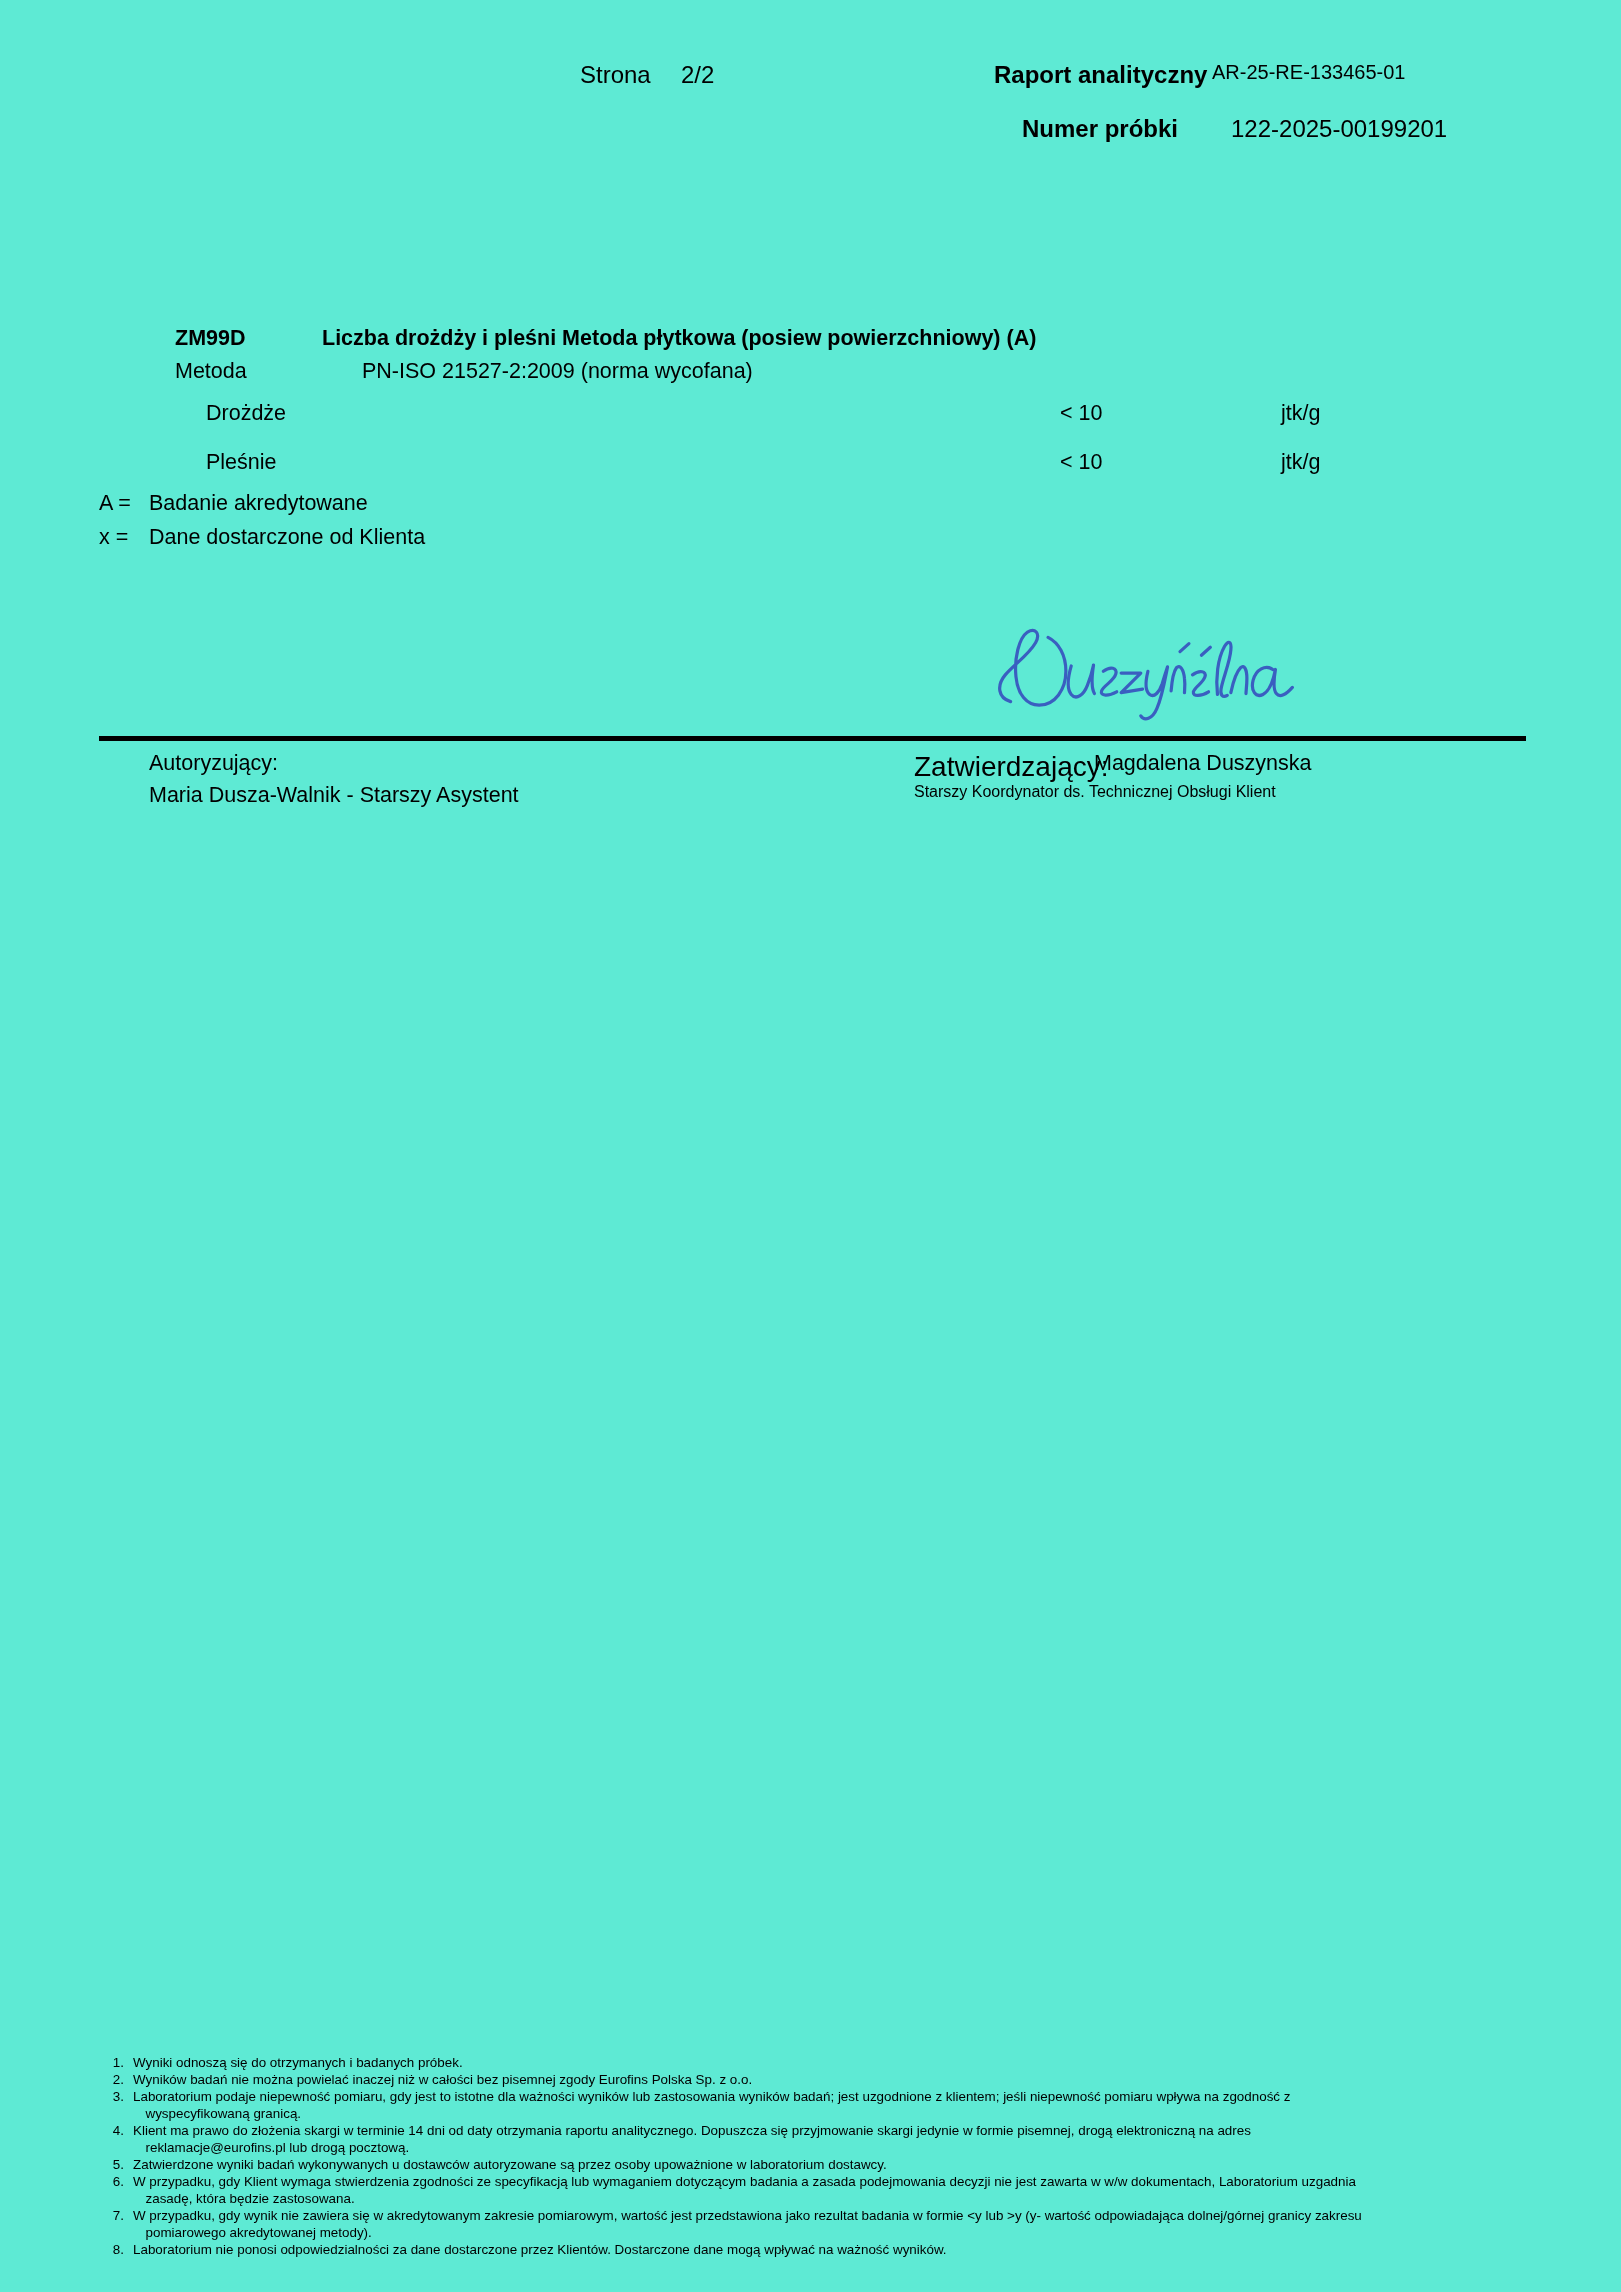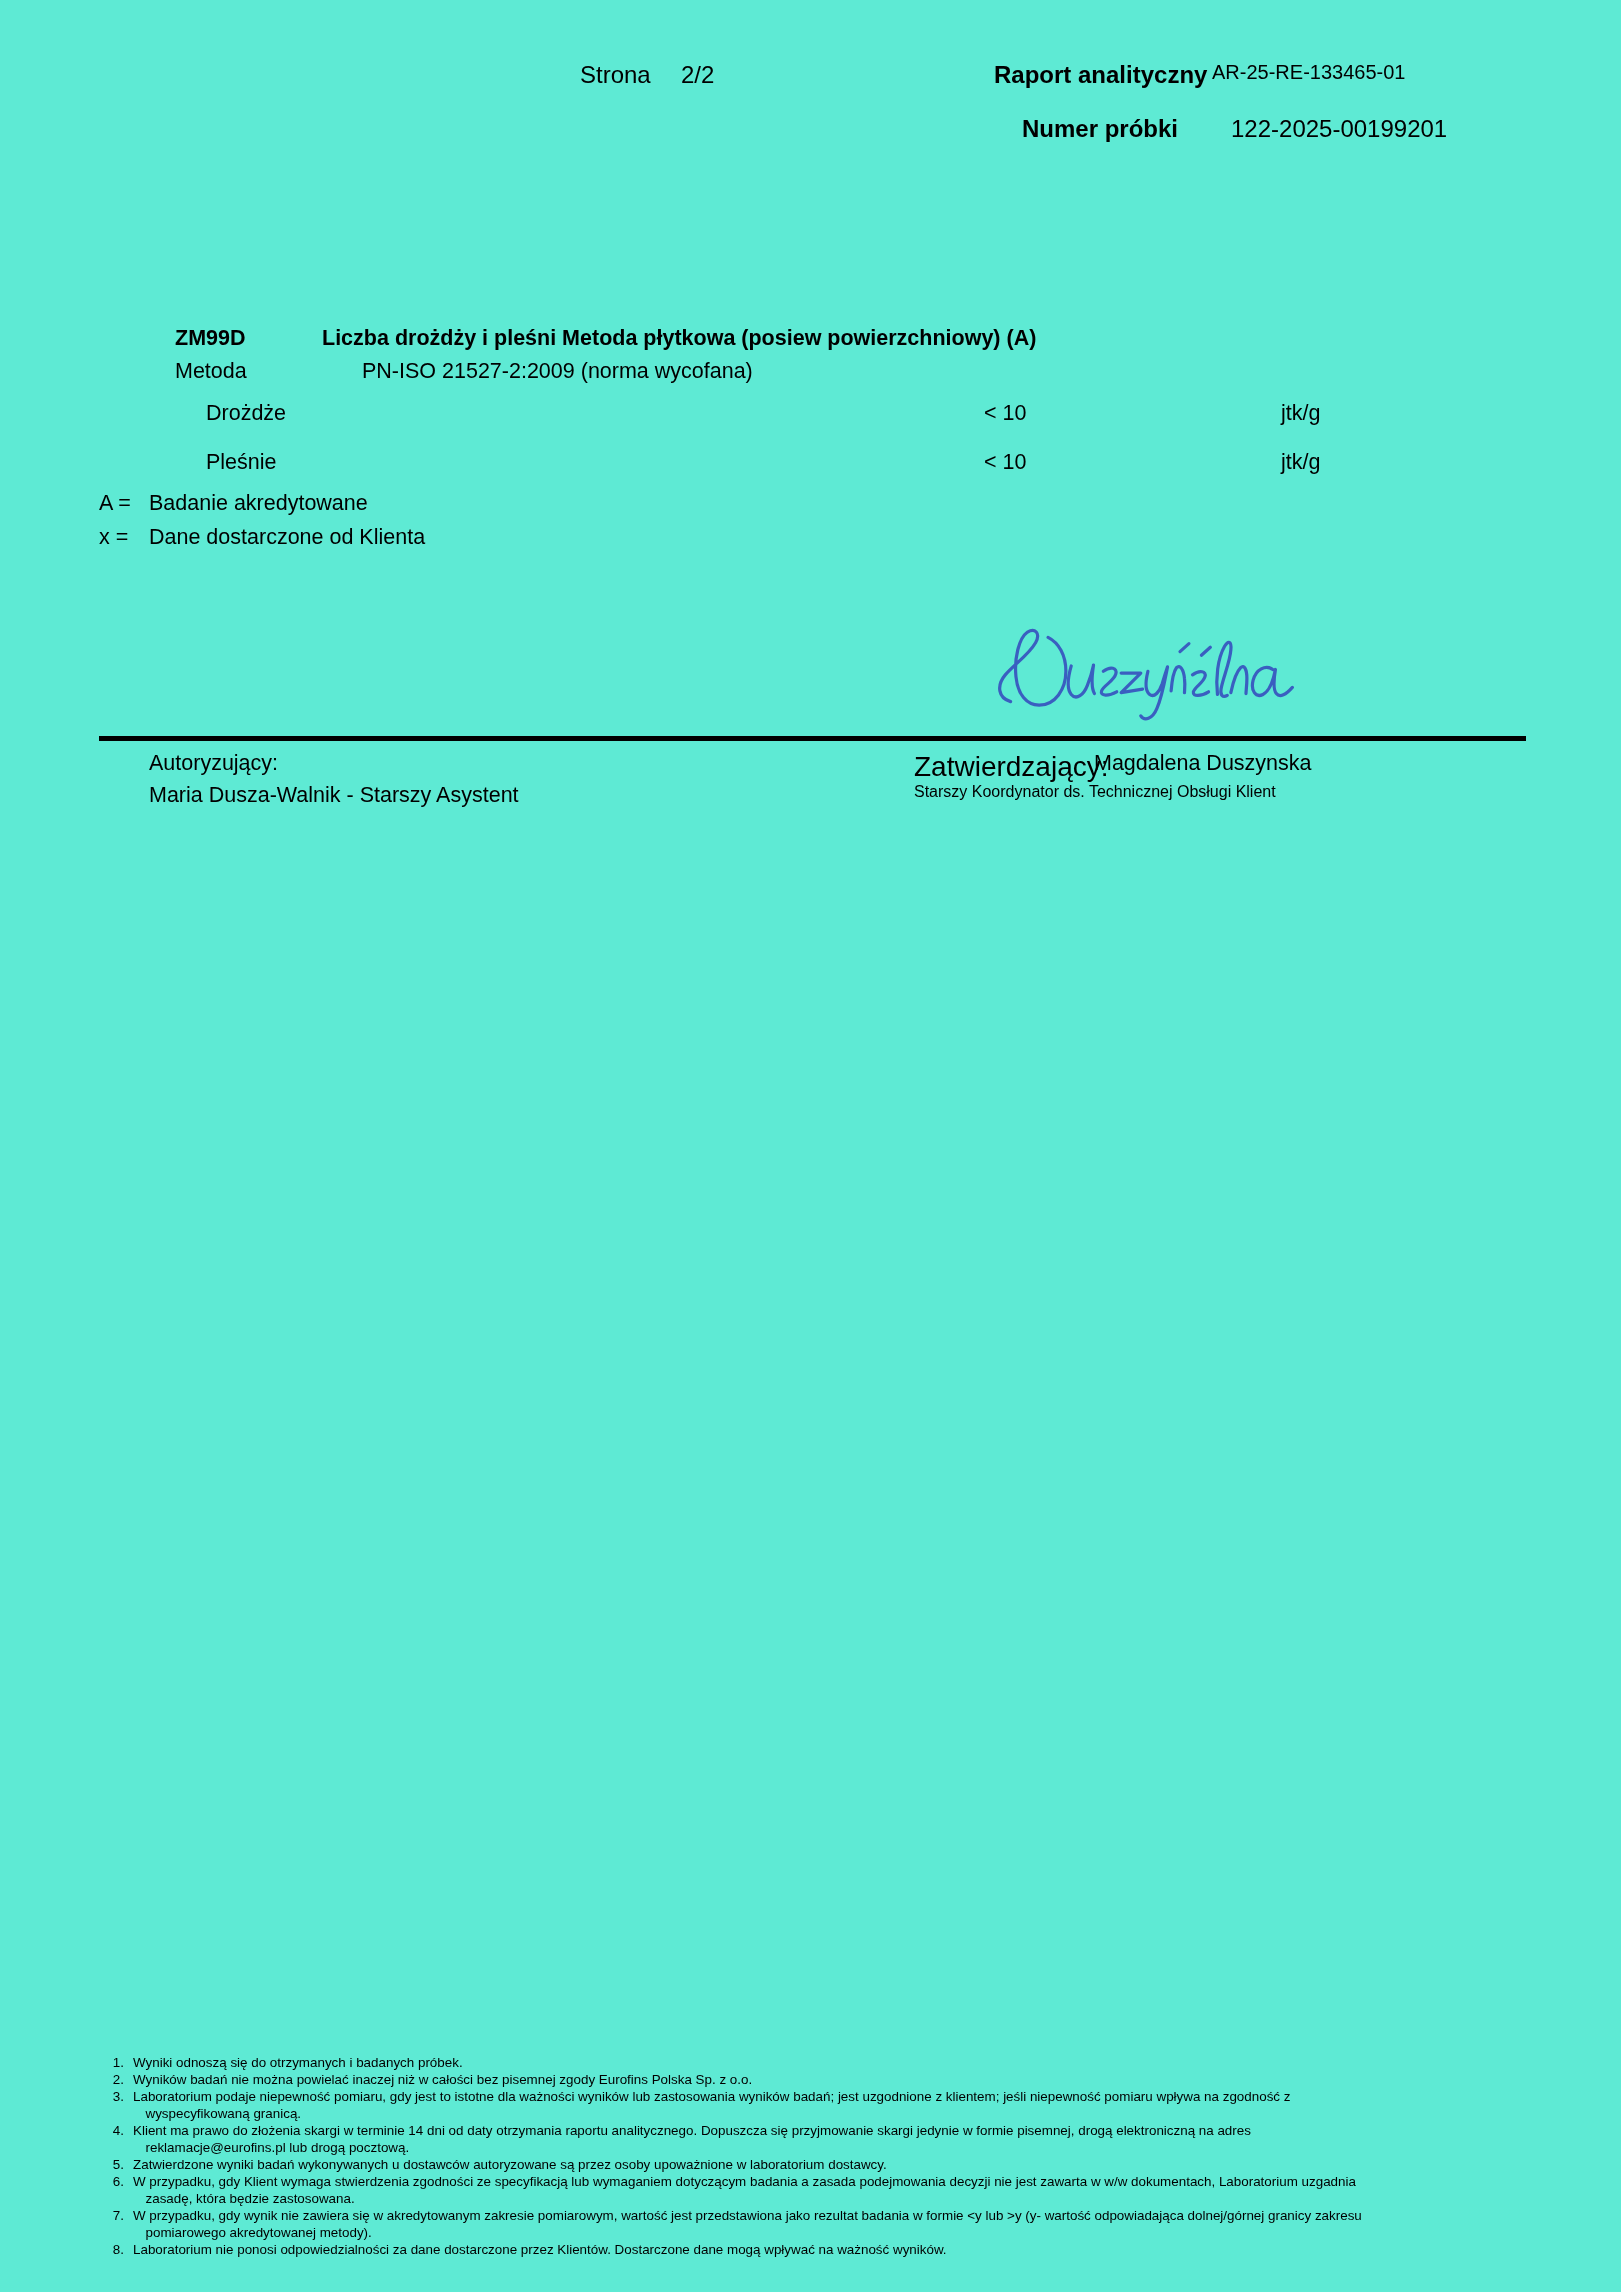--- a/index.html
+++ b/index.html
@@ -134,21 +134,21 @@
   }
   .param-name {
     position: absolute;
     left: 182px;
     top: 0;
     font-size: 21.5px;
     white-space: nowrap;
   }
   .param-value {
     position: absolute;
-    left: 960px;
+    left: 1036px;
     top: 0;
     font-size: 21.5px;
     white-space: nowrap;
   }
   .param-unit {
     position: absolute;
     left: 1257px;
     top: 0;
     font-size: 21.5px;
     white-space: nowrap;

